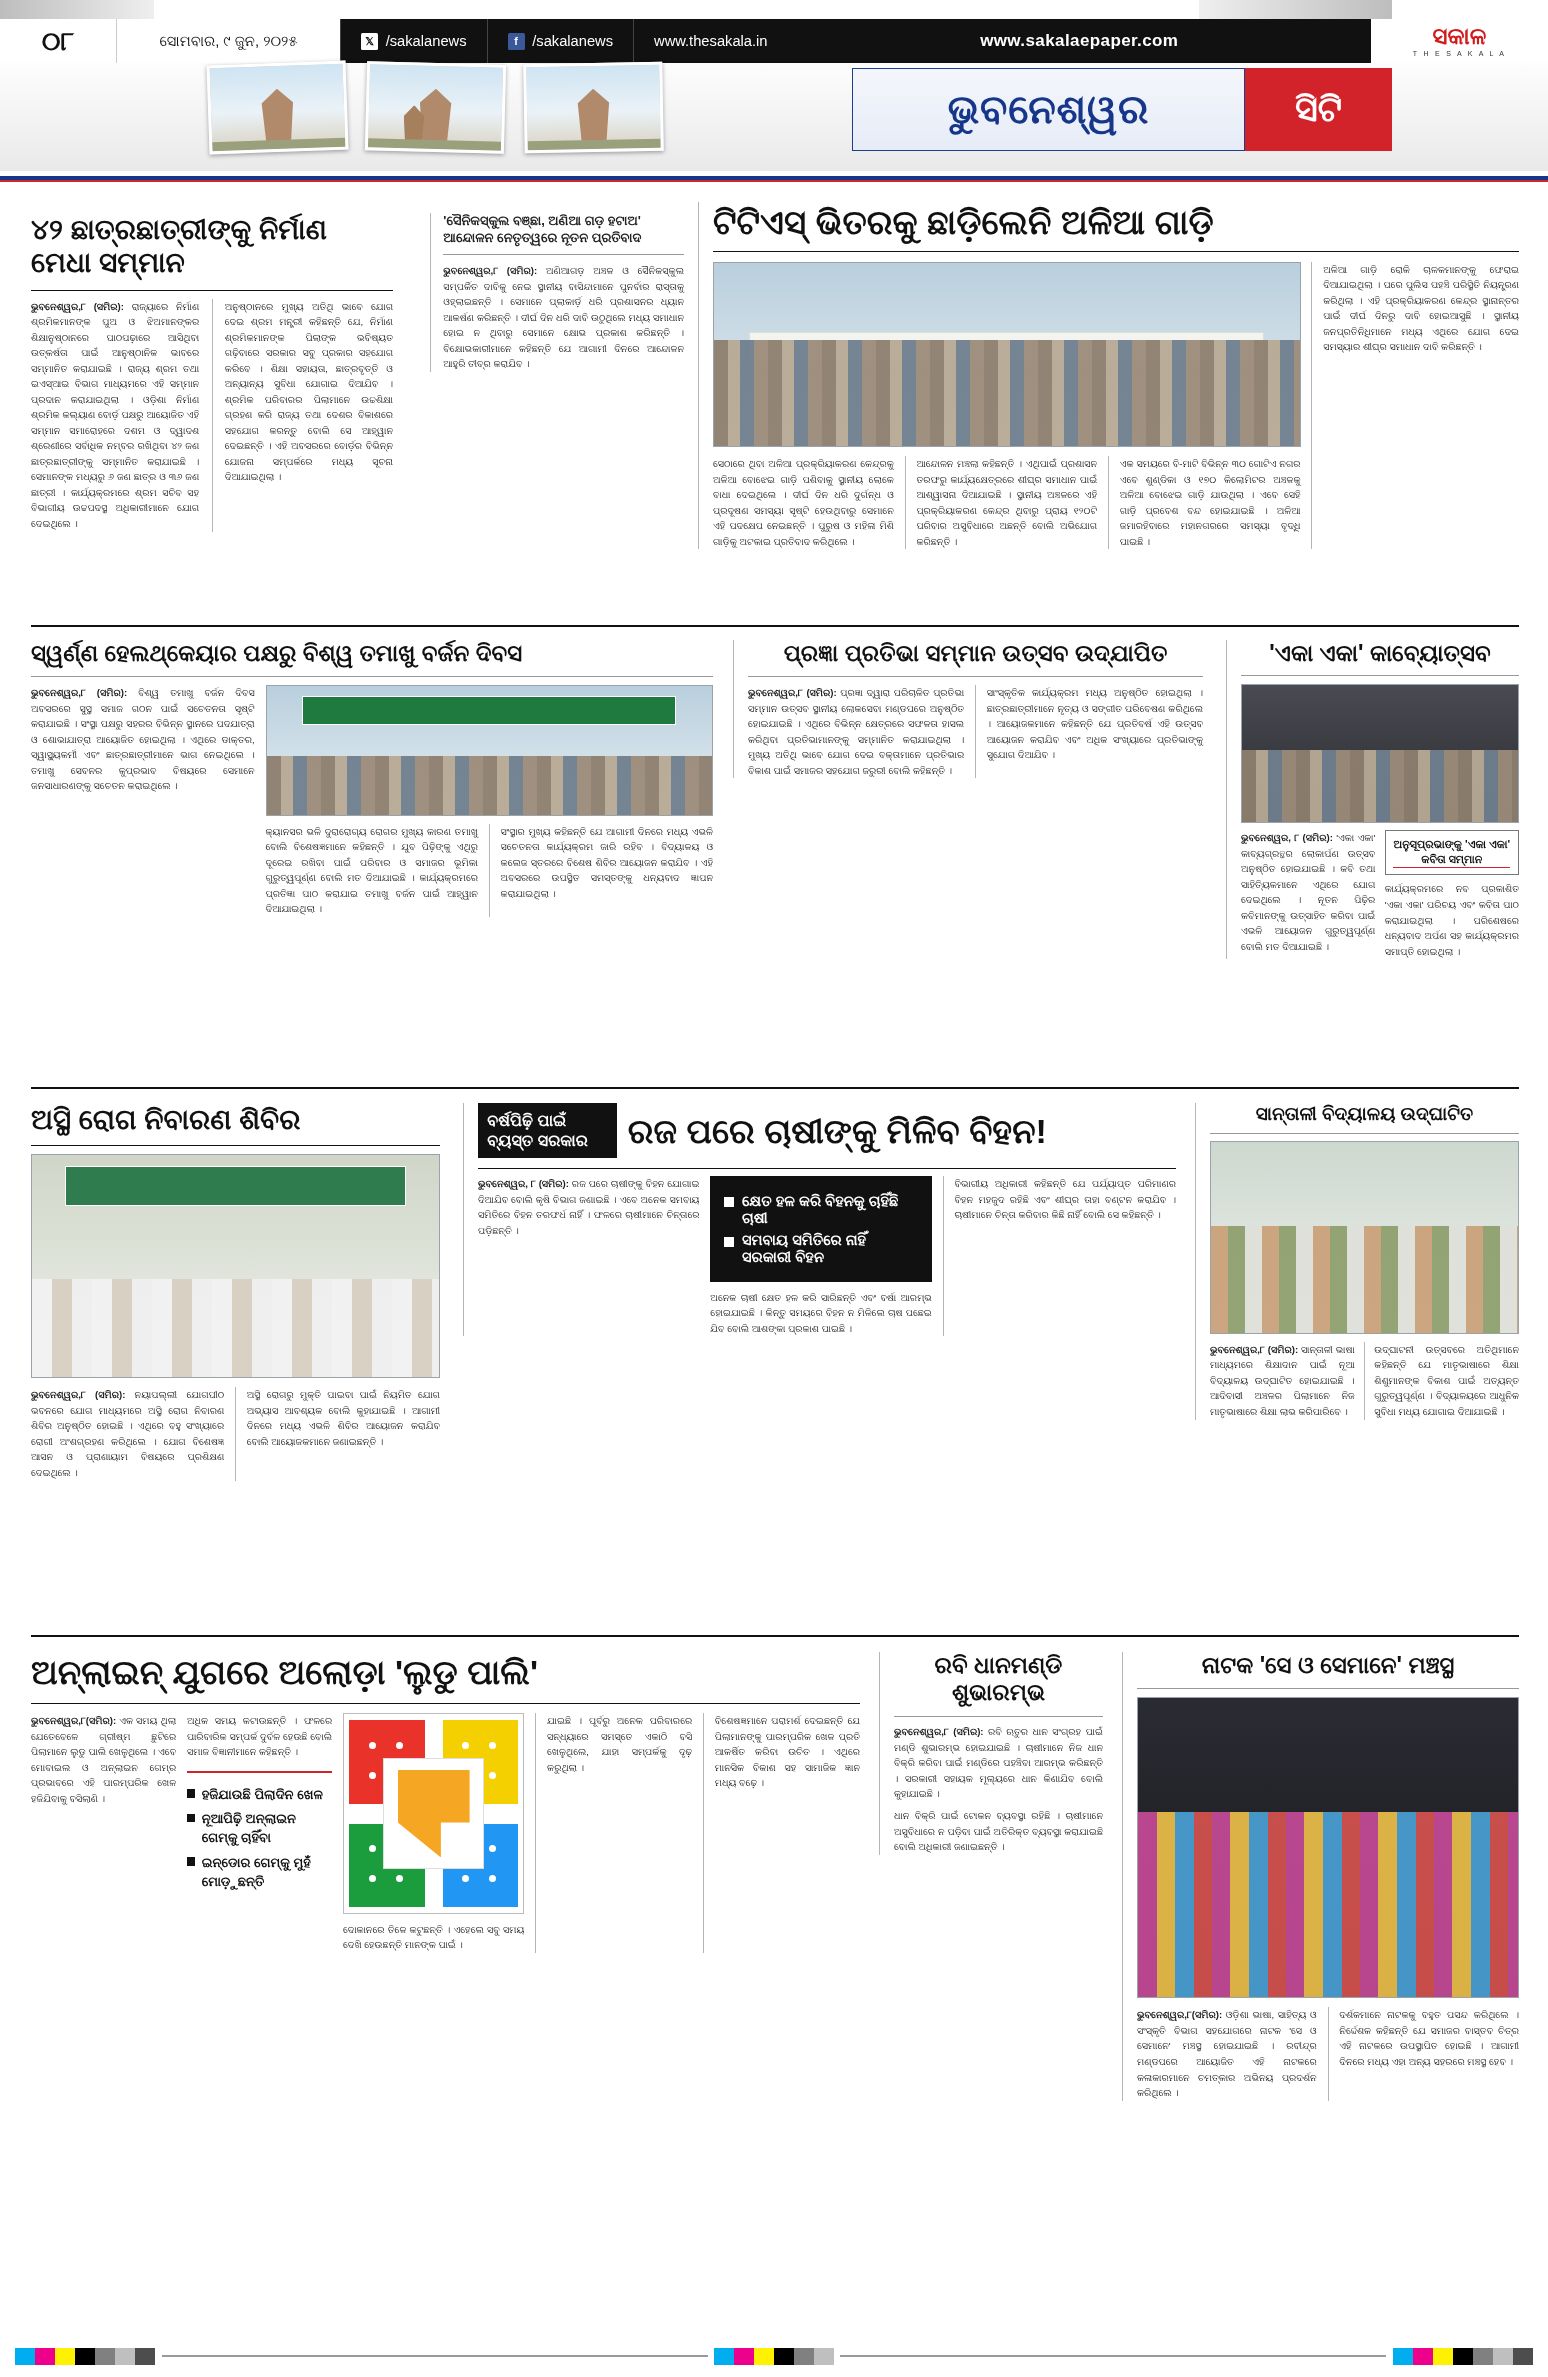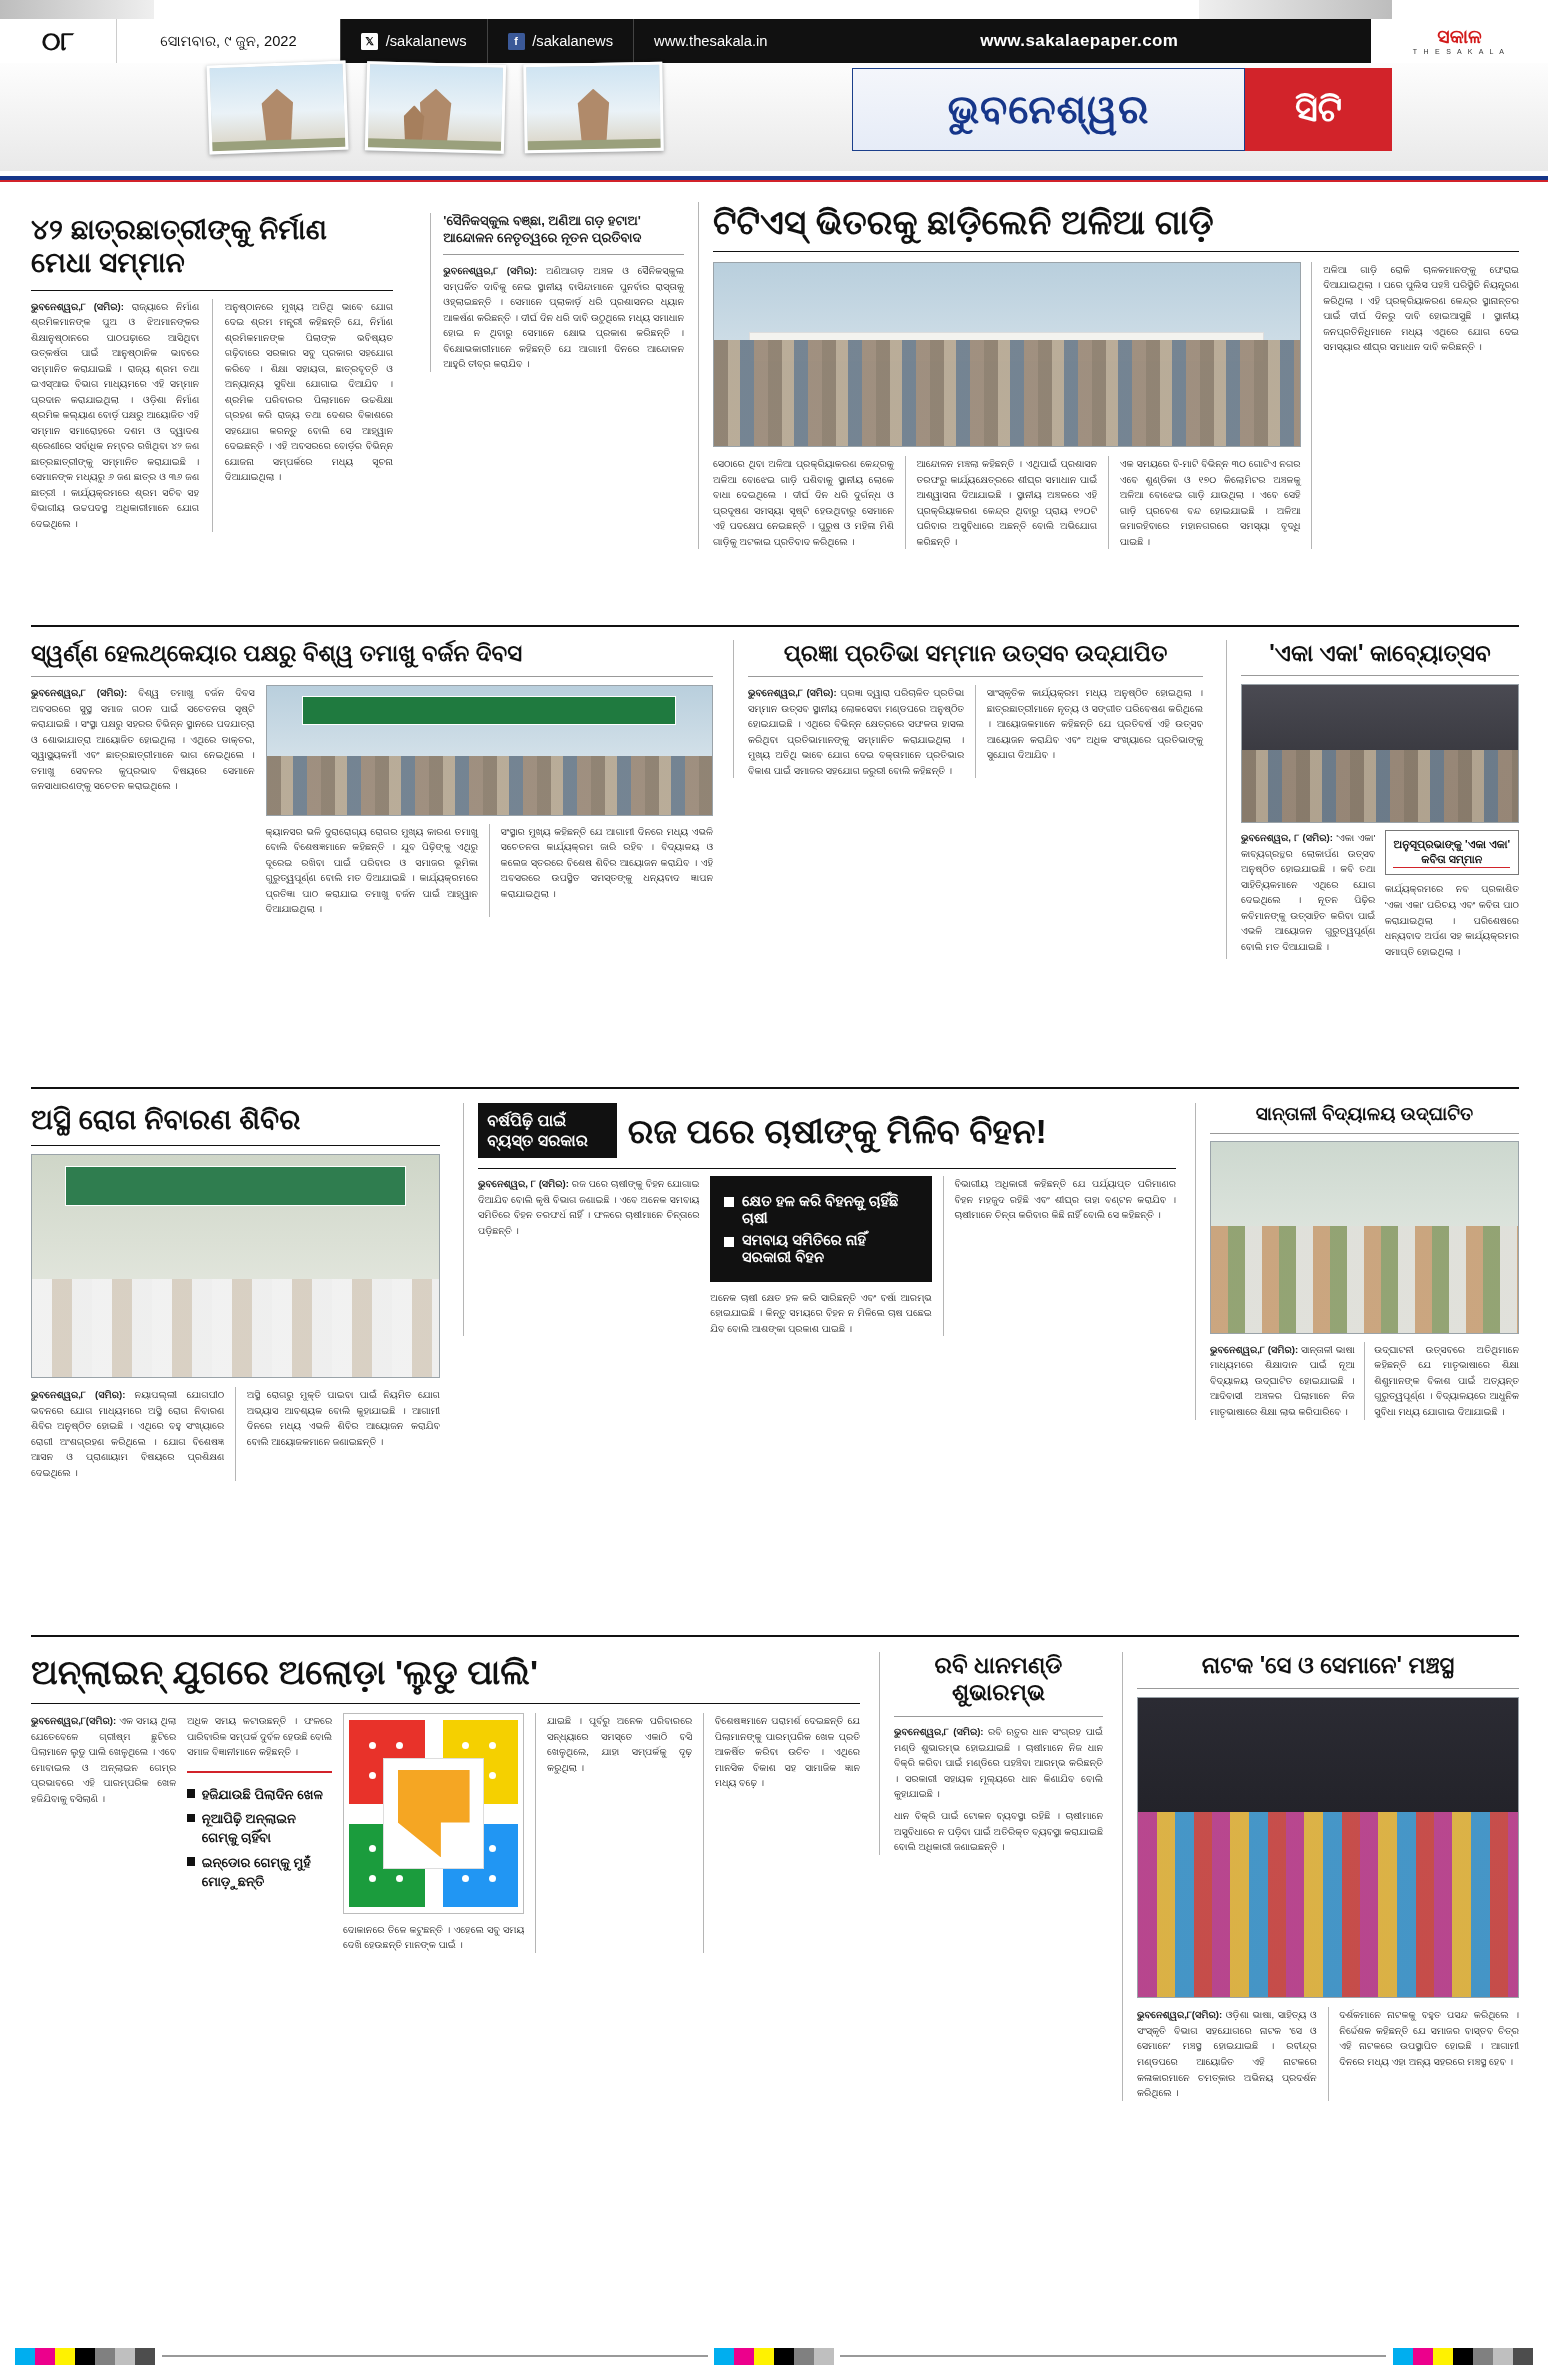--- a/index.html
+++ b/index.html
@@ -42,21 +42,21 @@
   .sq-icon.fb { background:#3b5998; color:#fff; }
   .sq-icon.x { background:#fff; color:#111; }
   .mh-site {
     flex:1; height:45px; display:flex; align-items:center; justify-content:center;
     font-size:17px; font-weight:bold; color:#fff; letter-spacing:0.4px;
   }
   .mh-logo {
     width:177px; height:45px; background:#fff; color:#111;
     display:flex; flex-direction:column; align-items:center; justify-content:center;
   }
-  .mh-logo .big { font-size:19px; font-weight:bold; color:#d21a1a; line-height:1; }
+  .mh-logo .big { font-size:23px; font-weight:bold; color:#d21a1a; line-height:1; }
   .mh-logo .small { font-size:7px; letter-spacing:2.3px; color:#333; margin-top:2.3px; }
 
   
   .topbar-left { position:absolute; left:0; top:0; width:154px; height:18.5px;
      background:linear-gradient(90deg,#bdbdbd,#efefef); }
   .topbar-right { position:absolute; right:0; top:0; width:193px; height:18.5px;
      background:linear-gradient(90deg,#efefef,#bdbdbd); }
 
   
   .banner { position:absolute; left:0; top:63px; width:1548px; height:108px; }
@@ -177,21 +177,21 @@
 </head>
 <body>
 
 <div class="page">
 
   <div class="topbar-left"></div>
   <div class="topbar-right"></div>
 
   <div class="masthead">
     <div class="mh-pageno">୦୮</div>
-    <div class="mh-date">ସୋମବାର, ୯ ଜୁନ, 2022</div>
+    <div class="mh-date">ସୋମବାର, ୯ ଜୁନ, ୨୦୨୫</div>
     <div class="mh-seg">
       <span class="sq-icon x">𝕏</span>
       <span>/sakalanews</span>
     </div>
     <div class="mh-seg">
       <span class="sq-icon fb">f</span>
       <span>/sakalanews</span>
     </div>
     <div class="mh-seg">
       <span>www.thesakala.in</span>

